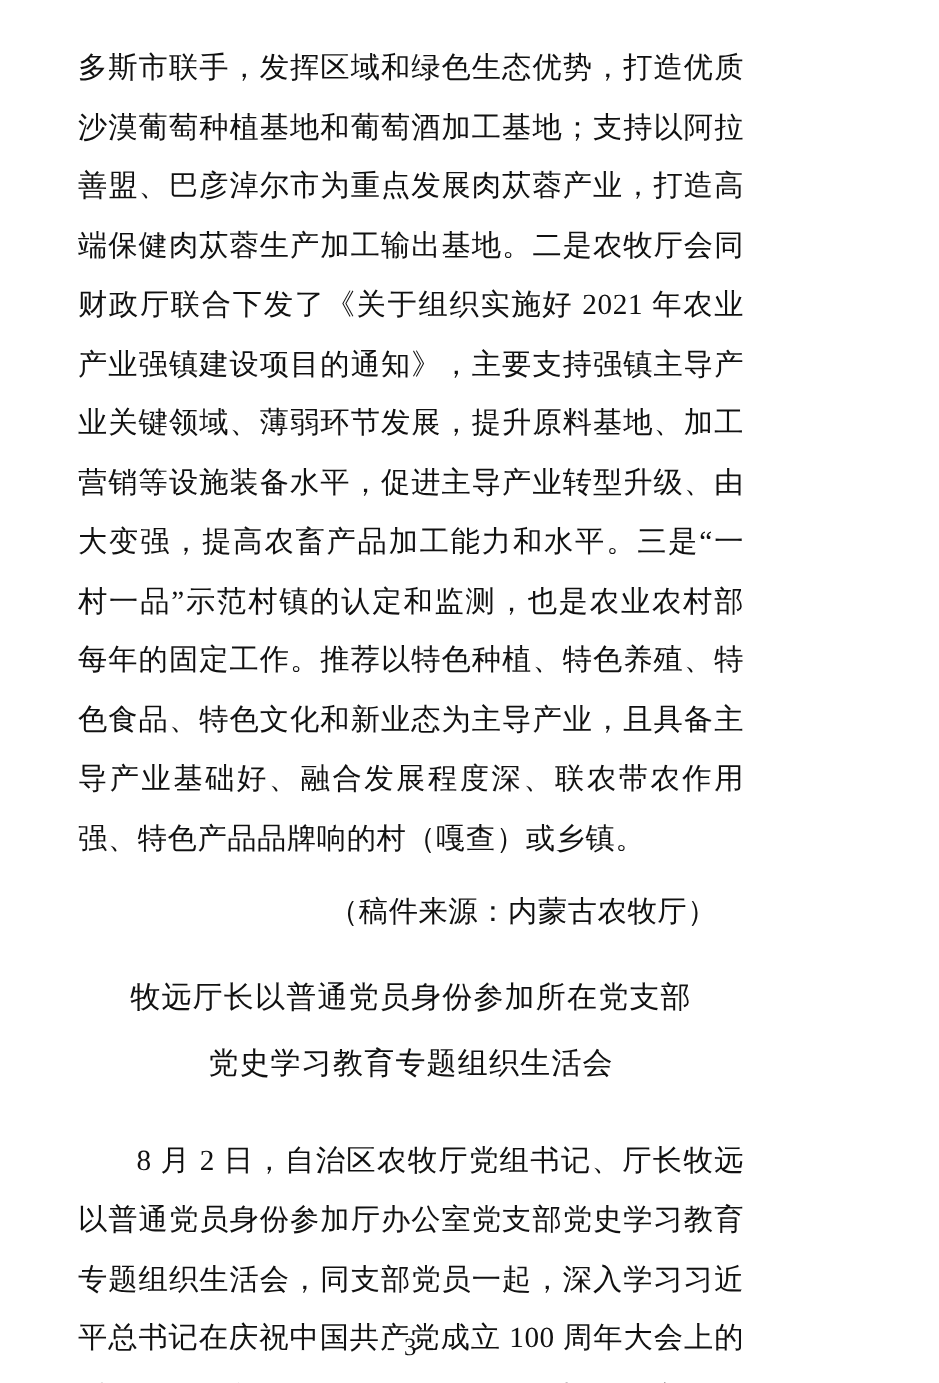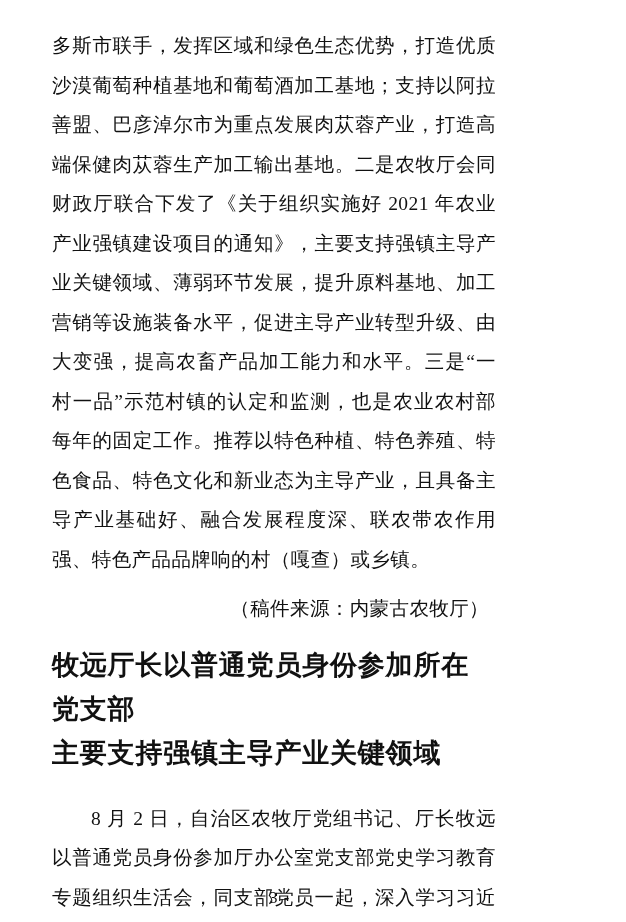--- a/index.html
+++ b/index.html
@@ -31,29 +31,29 @@
     margin: 0;
   }
   .indent {
     text-indent: 2em;
   }
   .source-line {
     font-size: 19.5px;
     line-height: 39.5px;
     text-align: right;
     letter-spacing: 0.4px;
-    margin: 10px 5px 0 0;
+    margin: 10px 16px 0 0;
     padding-right: 2px;
   }
   .headline {
     font-family: "Liberation Serif", "DejaVu Serif", serif;
-    font-weight: bold;
-    font-size: 27px;
+    font-weight: normal;
+    font-size: 20px;
     line-height: 44px;
-    text-align: left;
+    text-align: center;
     letter-spacing: 0.8px;
     margin: 14px 0 0 0;
   }
   .headline .line2 {
     display: block;
   }
   .gap-after-title {
     height: 24px;
   }
   .footer {
@@ -71,21 +71,21 @@
 <body>
 
 <div class="page">
 
   <p class="body-para">多斯市联手，发挥区域和绿色生态优势，打造优质沙漠葡萄种植基地和葡萄酒加工基地；支持以阿拉善盟、巴彦淖尔市为重点发展肉苁蓉产业，打造高端保健肉苁蓉生产加工输出基地。二是农牧厅会同财政厅联合下发了《关于组织实施好 2021 年农业产业强镇建设项目的通知》，主要支持强镇主导产业关键领域、薄弱环节发展，提升原料基地、加工营销等设施装备水平，促进主导产业转型升级、由大变强，提高农畜产品加工能力和水平。三是“一村一品”示范村镇的认定和监测，也是农业农村部每年的固定工作。推荐以特色种植、特色养殖、特色食品、特色文化和新业态为主导产业，且具备主导产业基础好、融合发展程度深、联农带农作用强、特色产品品牌响的村（嘎查）或乡镇。</p>
 
   <p class="source-line">（稿件来源：内蒙古农牧厅）</p>
 
   <div class="headline">
     <span>牧远厅长以普通党员身份参加所在党支部</span>
-    <span class="line2">主要支持强镇主导产业关键领域</span>
+    <span class="line2">党史学习教育专题组织生活会</span>
   </div>
 
   <div class="gap-after-title"></div>
 
   <p class="body-para indent">8 月 2 日，自治区农牧厅党组书记、厅长牧远以普通党员身份参加厅办公室党支部党史学习教育专题组织生活会，同支部党员一起，深入学习习近平总书记在庆祝中国共产党成立 100 周年大会上的重要讲话精神，围绕“学党史、悟思想、办实事、开新局”主题，盘点学习收获，</p>
 
   <div class="footer">- 3 -</div>
 </div>
 
 </body></html>

